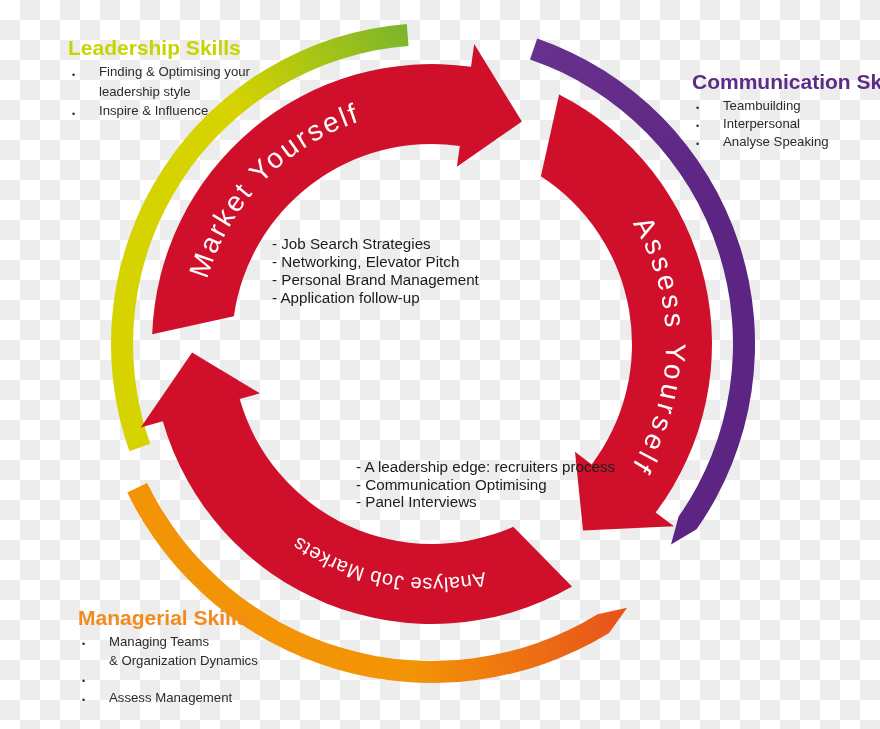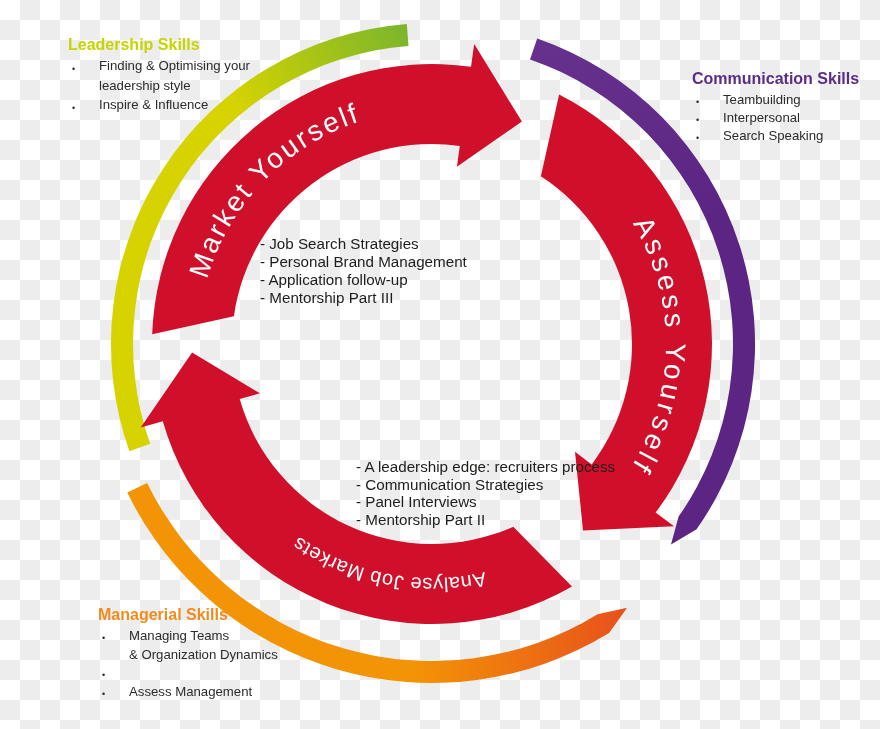--- a/index.html
+++ b/index.html
@@ -11,21 +11,21 @@
       linear-gradient(45deg,#ededed 25%,transparent 25%,transparent 75%,#ededed 75%,#ededed),
       linear-gradient(45deg,#ededed 25%,transparent 25%,transparent 75%,#ededed 75%,#ededed);
     background-position:0 0,20px 20px;
     background-size:40px 40px;
   }
   svg.diagram{position:absolute;left:0;top:0;}
   .arc-label{fill:#ffffff;font-family:"Liberation Sans",sans-serif;}
   .note{position:absolute;color:#1d1d1b;font-size:15.2px;line-height:18px;white-space:nowrap;}
   .note .cont{padding-left:9px;}
   .skill{position:absolute;white-space:nowrap;}
-  .skill h2{margin:0 0 4px 0;font-size:16px;font-weight:bold;letter-spacing:0;}
+  .skill h2{margin:0 0 4px 0;font-size:21px;font-weight:bold;letter-spacing:0;}
   .skill ul{list-style:none;margin:0;padding:0;font-size:13.2px;color:#2b2b2b;}
   .skill li{display:flex;}
   .skill .b{flex:none;width:27px;font-size:9px;padding-top:3px;padding-left:4px;}
   .skill li.no-bullet .b{visibility:hidden;}
   .skill-leadership li{line-height:16.5px;}
   .skill-interpersonal li{line-height:15px;}
   .skill-managerial li{line-height:15.6px;}
   .skill-leadership h2{color:var(--lead-c);}
   .skill-interpersonal h2{color:var(--inter-c);}
   .skill-managerial h2{color:var(--mgr-c);}
@@ -71,32 +71,31 @@
       </text>
       <text class="arc-label" id="label-assess" style="font-size: 28px; letter-spacing: 4px; fill: rgb(255, 255, 255);">
         <textPath id="tpe-assess" href="#tp-assess" xlink:href="#tp-assess">Assess Yourself</textPath>
       </text>
       <text class="arc-label" id="label-analyse" style="font-size: 20px; letter-spacing: 0.5px; fill: rgb(255, 255, 255);">
         <textPath id="tpe-analyse" href="#tp-analyse" xlink:href="#tp-analyse">Analyse Job Markets</textPath>
       </text>
     </g>
   </svg>
 
-  <div class="note" style="left:260px;top:235px;">
+  <div class="note" style="left:272px;top:235px;">
     <div>- Job Search Strategies</div>
+    <div>- Networking, Elevator Pitch</div>
     <div>- Personal Brand Management</div>
     <div>- Application follow-up</div>
-    <div>- Mentorship Part III</div>
   </div>
 
   <div class="note" style="left:356px;top:458px;line-height:17.6px;">
     <div>- A leadership edge: recruiters process</div>
-    <div>- Communication Strategies</div>
+    <div>- Communication Optimising</div>
     <div>- Panel Interviews</div>
-    <div>- Mentorship Part II</div>
   </div>
 
   <div class="skill skill-leadership" style="left:68px;top:36px;">
     <h2>Leadership Skills</h2>
     <ul>
       <li>
         <span class="b">•</span>
         <span>Finding &amp; Optimising your</span>
       </li>
       <li class="no-bullet">
@@ -116,26 +115,26 @@
       <li>
         <span class="b">•</span>
         <span>Teambuilding</span>
       </li>
       <li>
         <span class="b">•</span>
         <span>Interpersonal</span>
       </li>
       <li>
         <span class="b">•</span>
-        <span>Search Speaking</span>
+        <span>Analyse Speaking</span>
       </li>
     </ul>
   </div>
 
-  <div class="skill skill-managerial" style="left:78px;top:606px;margin-left:20px;">
+  <div class="skill skill-managerial" style="left:78px;top:606px;">
     <h2>Managerial Skills</h2>
     <ul>
       <li>
         <span class="b">•</span>
         <span>Managing Teams</span>
       </li>
       <li class="no-bullet">
         <span class="b">•</span>
         <span>&amp; Organization Dynamics</span>
       </li>

